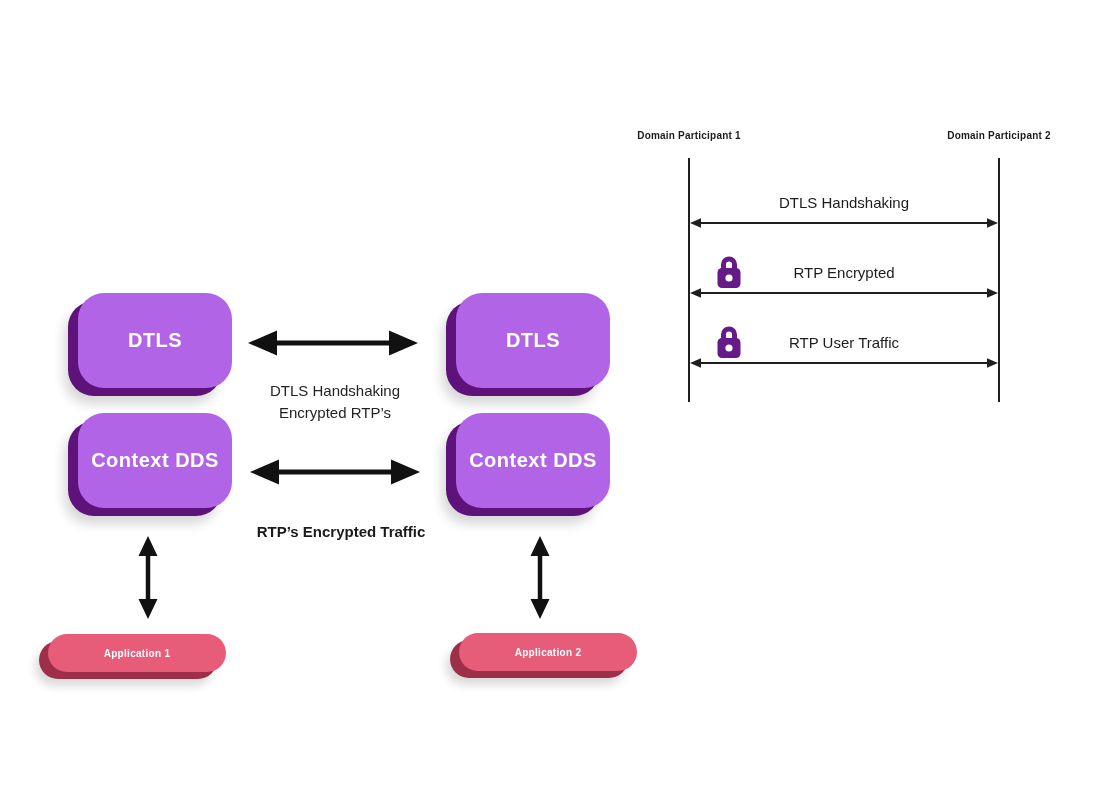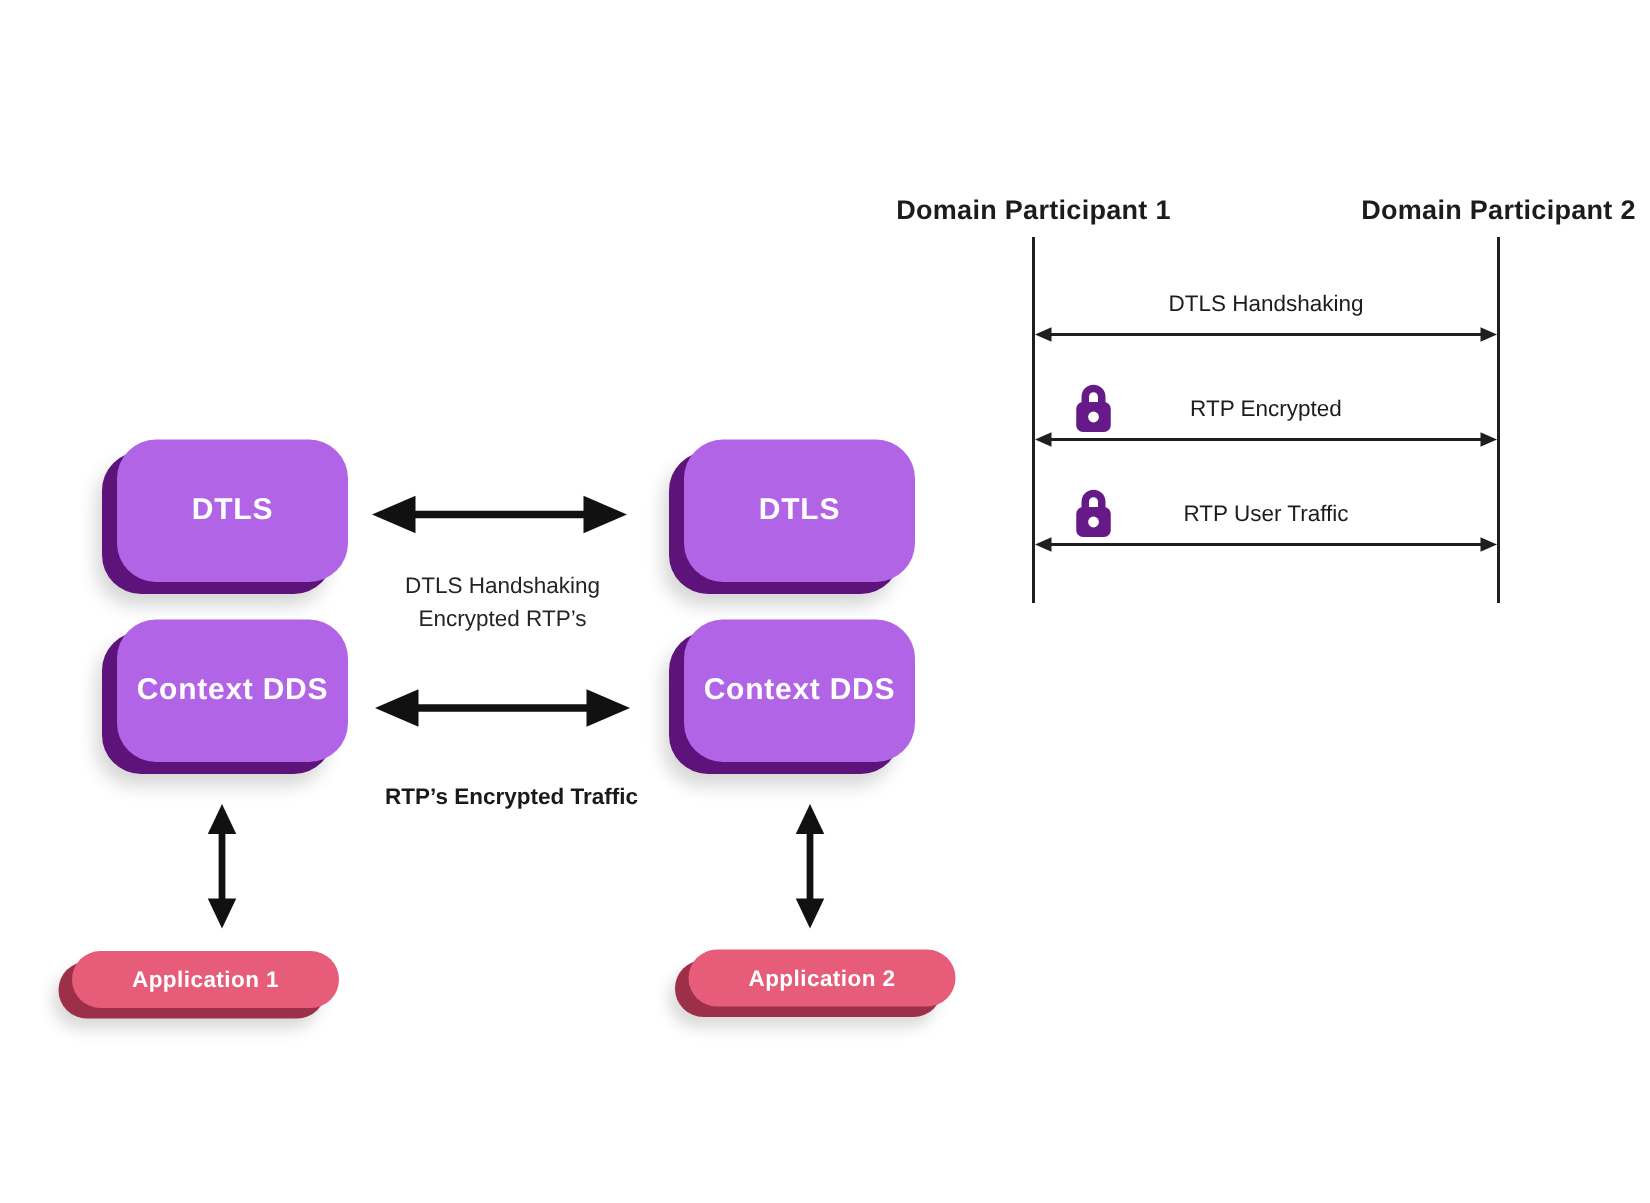--- a/index.html
+++ b/index.html
@@ -39,31 +39,31 @@
   
   .pill3d{
     position:absolute;
     width:178px;height:38px;
     background:var(--pink);
     border-radius:999px;
     box-shadow:-9px 7px 0 0 var(--pink-dark), -13px 14px 10px rgba(0,0,0,0.15);
     display:flex;align-items:center;justify-content:center;
   }
   .pill3d .pill-label{
-    color:#ffffff;font-size:15px;font-weight:700;letter-spacing:.3px;
+    color:#ffffff;font-size:10px;font-weight:700;letter-spacing:.3px;
   }
   
   .link-label{
     position:absolute;text-align:center;color:var(--text);
     font-size:15px;line-height:22px;font-weight:500;
   }
   .link-label.bold{font-weight:700;color:#1a1a1a;}
   .seq-participant{
     position:absolute;width:200px;text-align:center;
-    font-size:18px;font-weight:600;color:#1c1c1c;letter-spacing:.2px;
+    font-size:10px;font-weight:600;color:#1c1c1c;letter-spacing:.2px;
   }
   .seq-msg-label{
     position:absolute;width:300px;text-align:center;
     font-size:15px;font-weight:500;color:#1c1c1c;
   }
   .lifeline{
     position:absolute;width:2px;background:var(--seq-line);
   }
   .abs{position:absolute;}
   svg{display:block;}

